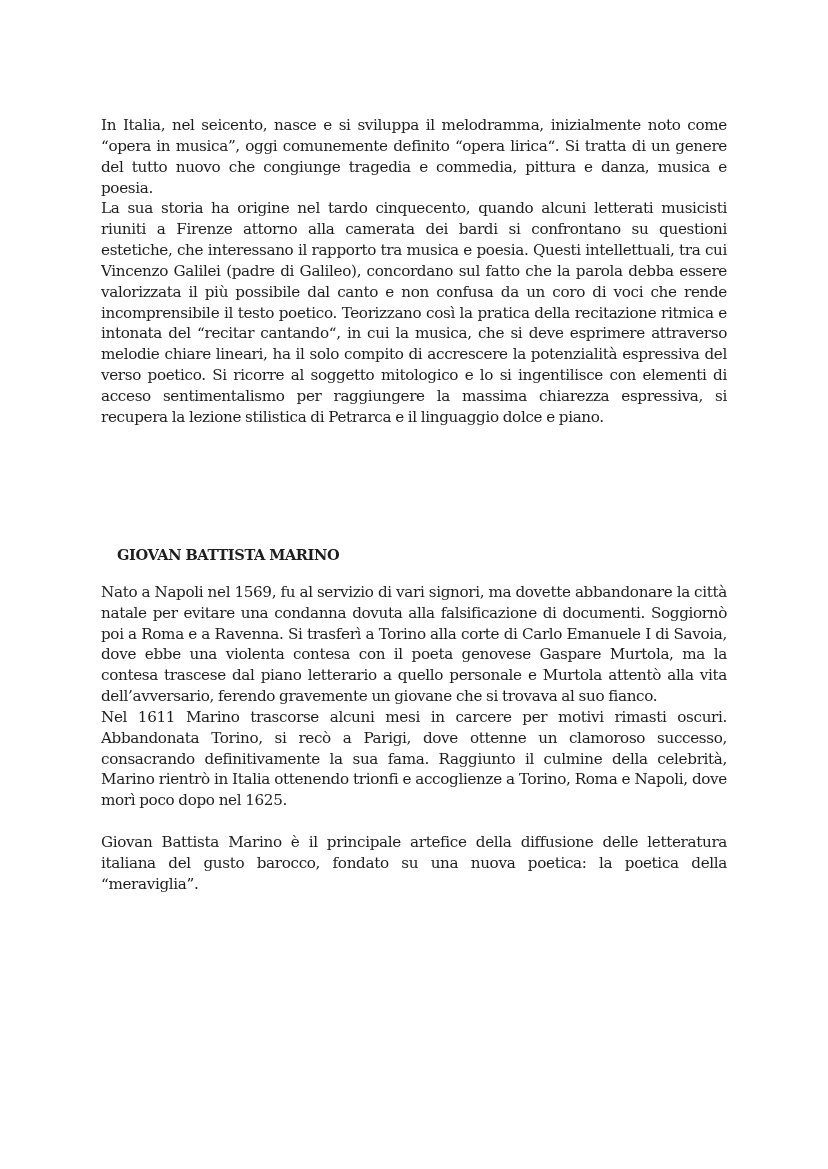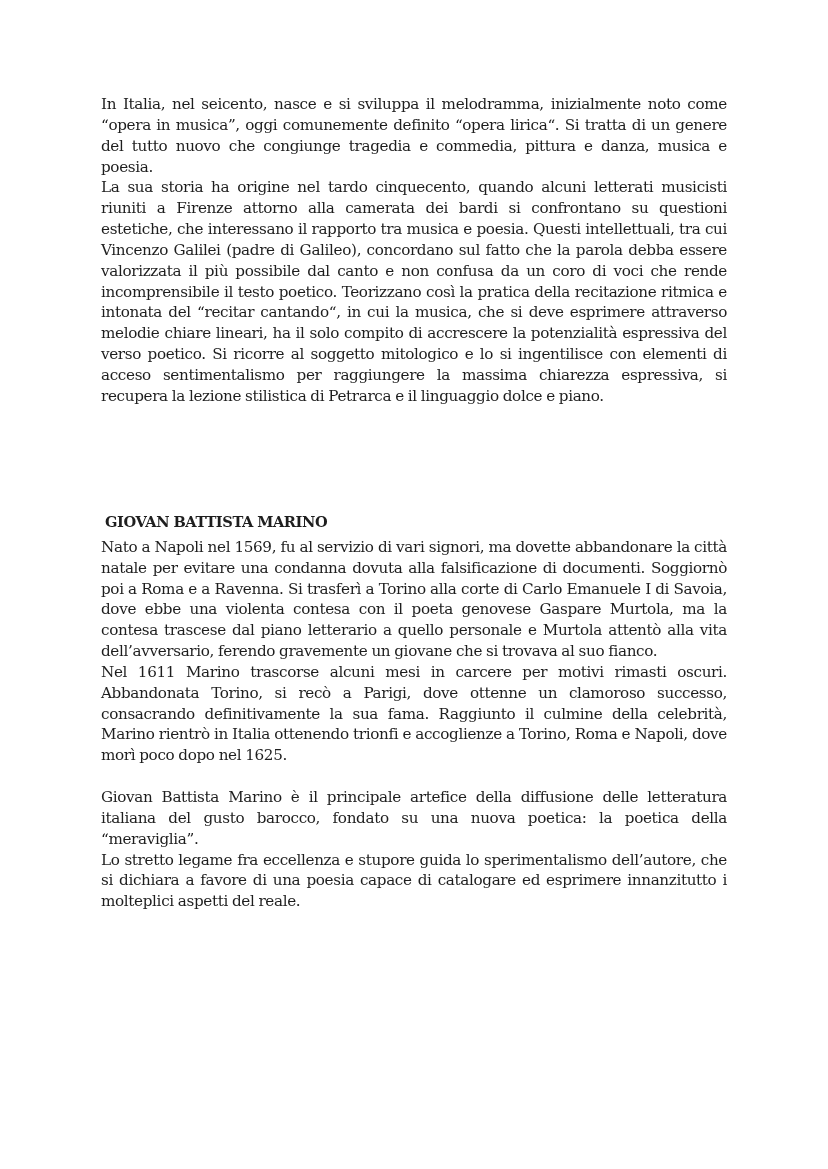--- a/index.html
+++ b/index.html
@@ -1,43 +1,42 @@
 <!DOCTYPE html>
 <html><head>
 <meta charset="utf-8">
 <style>
   html, body { margin: 0; padding: 0; background: #ffffff; }
   body { width: 828px; height: 1169px; position: relative; overflow: hidden; }
   .page {
     position: absolute;
     left: 101px;
-    top: 94px;
+    top: 115px;
     width: 626px;
     font-family: "DejaVu Serif", "Liberation Serif", serif;
     font-size: 15.2px;
     line-height: 20.85px;
     color: #1e1e1e;
     letter-spacing: -0.35px;
     word-spacing: -0.5px;
   }
   .p { margin: 0; text-align: justify; text-align-last: left; }
-  .h { margin: 4px; font-weight: bold; font-size: 14.6px; letter-spacing: -0.4px; }
+  .h { margin: 16px; font-weight: bold; font-size: 14.6px; letter-spacing: -0.4px; }
   .section2 { position: absolute; left: 0; top: 414px; width: 626px; }
   .gap { height: 20.85px; }
 </style>
 </head>
 <body>
 
 <div class="page">
   <div>
     <p class="p">In Italia, nel seicento, nasce e si sviluppa il melodramma, inizialmente noto come “opera in musica”, oggi comunemente definito “opera lirica“. Si tratta di un genere del tutto nuovo che congiunge tragedia e commedia, pittura e danza, musica e poesia.</p>
     <p class="p">La sua storia ha origine nel tardo cinquecento, quando alcuni letterati musicisti riuniti a Firenze attorno alla camerata dei bardi si confrontano su questioni estetiche, che interessano il rapporto tra musica e poesia. Questi intellettuali, tra cui Vincenzo Galilei (padre di Galileo), concordano sul fatto che la parola debba essere valorizzata il più possibile dal canto e non confusa da un coro di voci che rende incomprensibile il testo poetico. Teorizzano così la pratica della recitazione ritmica e intonata del “recitar cantando“, in cui la musica, che si deve esprimere attraverso melodie chiare lineari, ha il solo compito di accrescere la potenzialità espressiva del verso poetico. Si ricorre al soggetto mitologico e lo si ingentilisce con elementi di acceso sentimentalismo per raggiungere la massima chiarezza espressiva, si recupera la lezione stilistica di Petrarca e il linguaggio dolce e piano.</p>
   </div>
 
   <div class="section2">
     <p class="h">GIOVAN BATTISTA MARINO</p>
     <p class="p">Nato a Napoli nel 1569, fu al servizio di vari signori, ma dovette abbandonare la città natale per evitare una condanna dovuta alla falsificazione di documenti. Soggiornò poi a Roma e a Ravenna. Si trasferì a Torino alla corte di Carlo Emanuele I di Savoia, dove ebbe una violenta contesa con il poeta genovese Gaspare Murtola, ma la contesa trascese dal piano letterario a quello personale e Murtola attentò alla vita dell’avversario, ferendo gravemente un giovane che si trovava al suo fianco.</p>
     <p class="p">Nel 1611 Marino trascorse alcuni mesi in carcere per motivi rimasti oscuri. Abbandonata Torino, si recò a Parigi, dove ottenne un clamoroso successo, consacrando definitivamente la sua fama. Raggiunto il culmine della celebrità, Marino rientrò in Italia ottenendo trionfi e accoglienze a Torino, Roma e Napoli, dove morì poco dopo nel 1625.</p>
     <div class="gap"></div>
     <p class="p">Giovan Battista Marino è il principale artefice della diffusione delle letteratura italiana del gusto barocco, fondato su una nuova poetica: la poetica della “meraviglia”.</p>
-    <p class="p">Lo stretto legame fra eccellenza e stupore guida lo sperimentalismo dell’autore, che si dichiara a favore di una poesia capace di catalogare ed esprimere innanzitutto i molteplici aspetti del reale.</p>
   </div>
 </div>
 
 </body></html>

